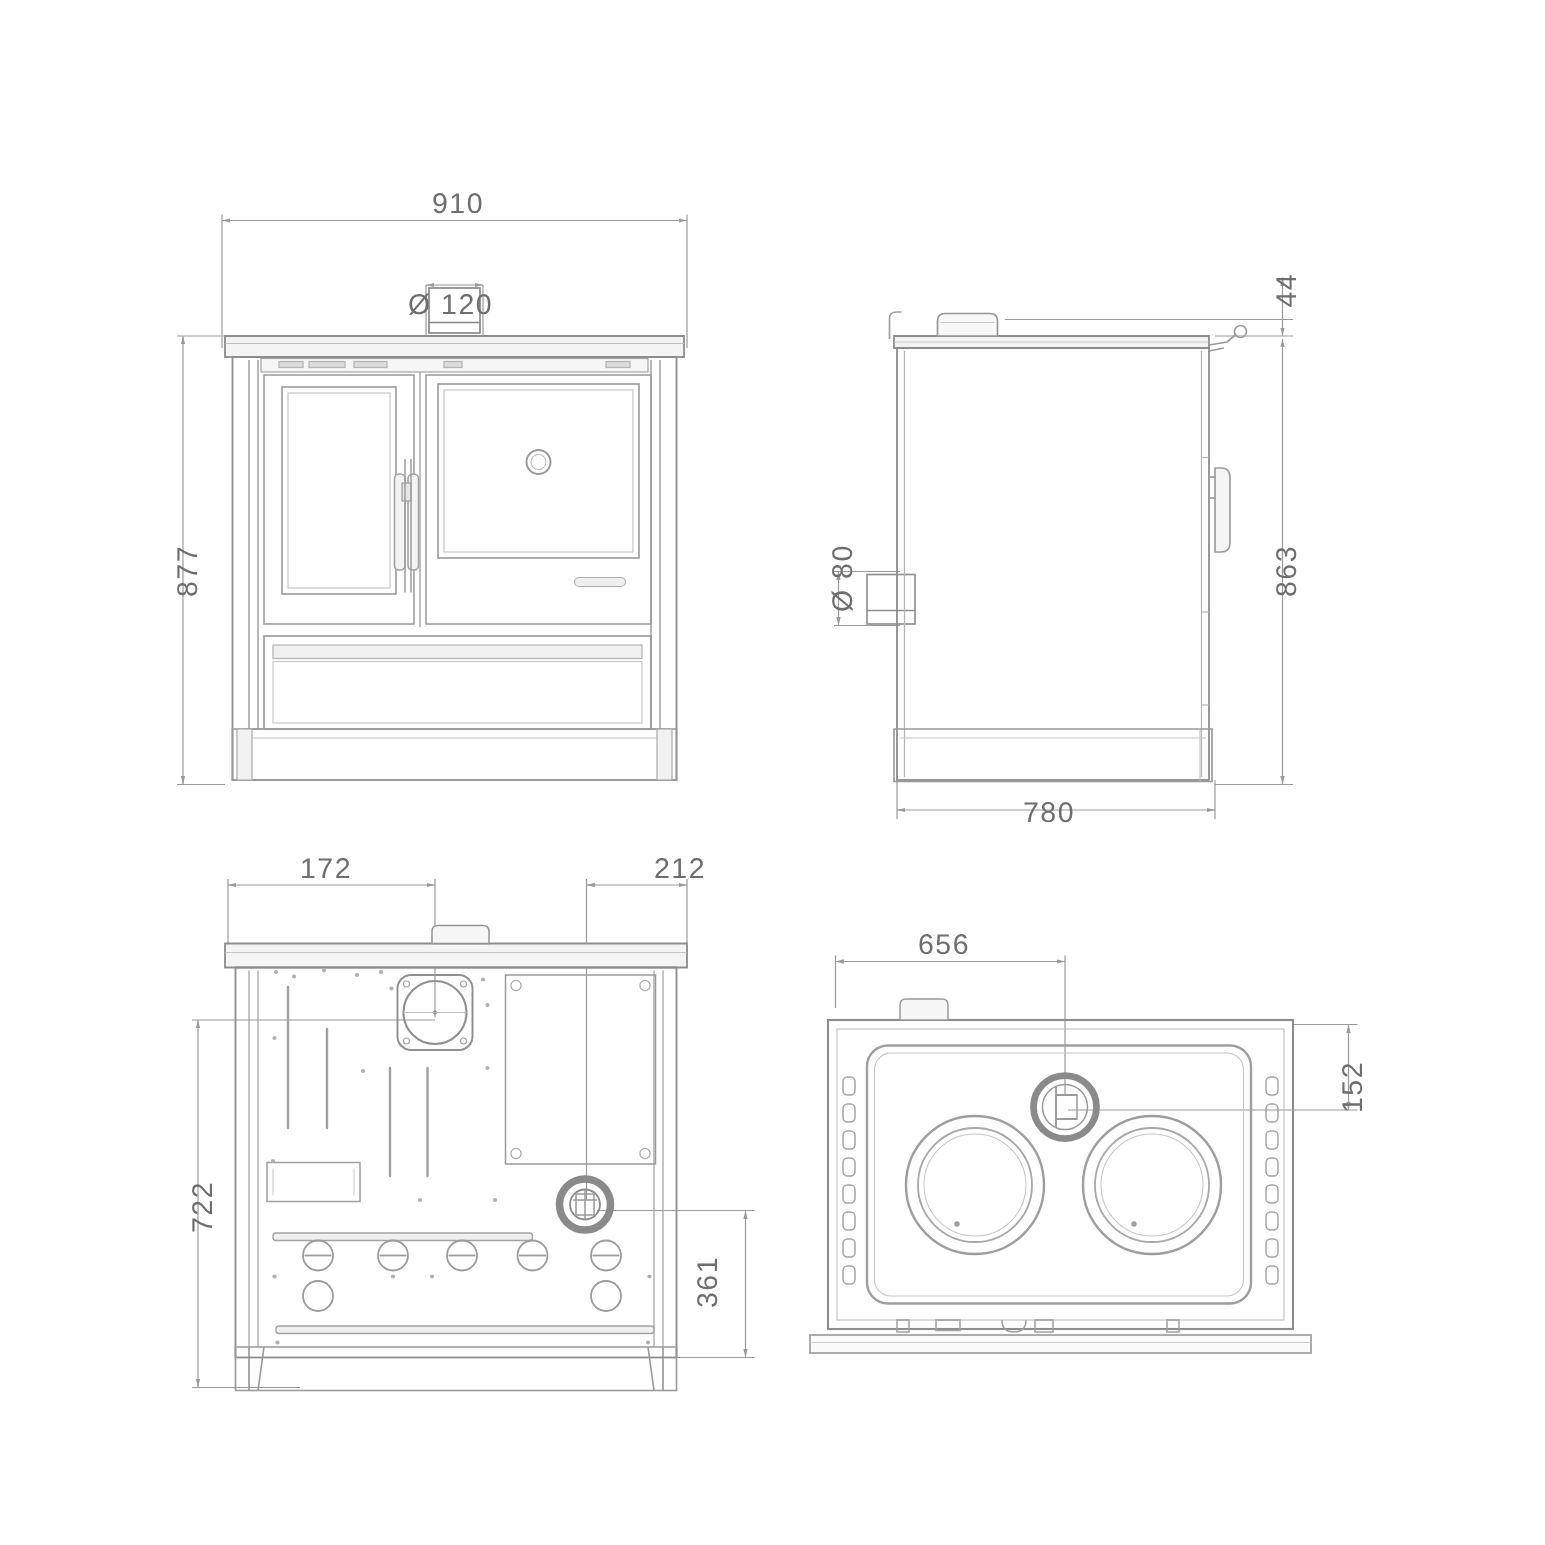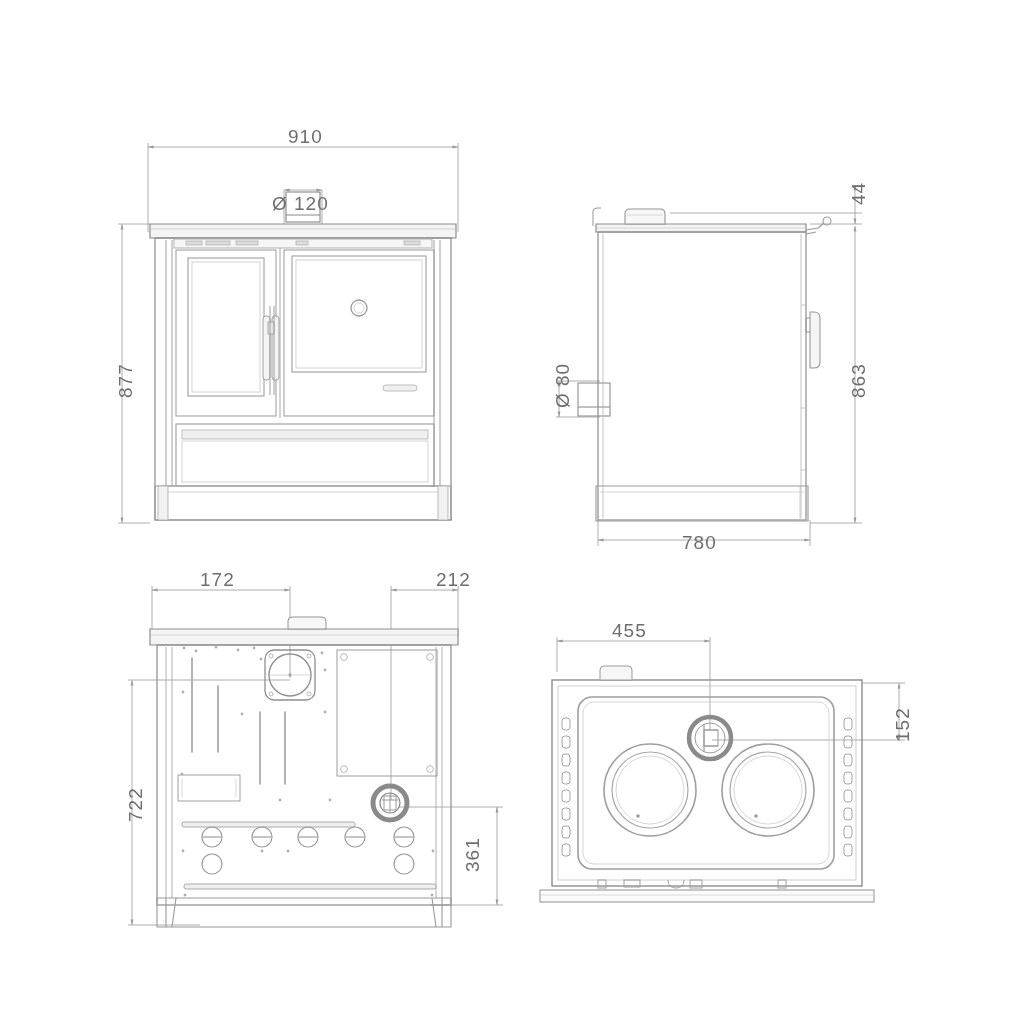--- a/index.html
+++ b/index.html
@@ -448,16 +448,16 @@
   <div class="dimlabel vert" style="left:848px; top:205px;">44</div>
   <div class="dimlabel vert" style="left:848px; top:398px;">863</div>
   <div class="dimlabel" style="left:682px; top:532px;">780</div>
   <div class="dimlabel vert" style="left:552px; top:408px;">Ø 80</div>
 
   <div class="dimlabel" style="left:200px; top:569px;">172</div>
   <div class="dimlabel" style="left:408px; top:569px;margin-left:28px;">212</div>
   <div class="dimlabel vert" style="left:125px; top:822px;">722</div>
   <div class="dimlabel vert" style="left:462px; top:872px;">361</div>
 
-  <div class="dimlabel" style="left:612px; top:620px;">455</div>
+  <div class="dimlabel" style="left:612px; top:620px;">656</div>
   <div class="dimlabel vert" style="left:892px; top:742px;">152</div>
 
 </div>
 
 </body></html>

